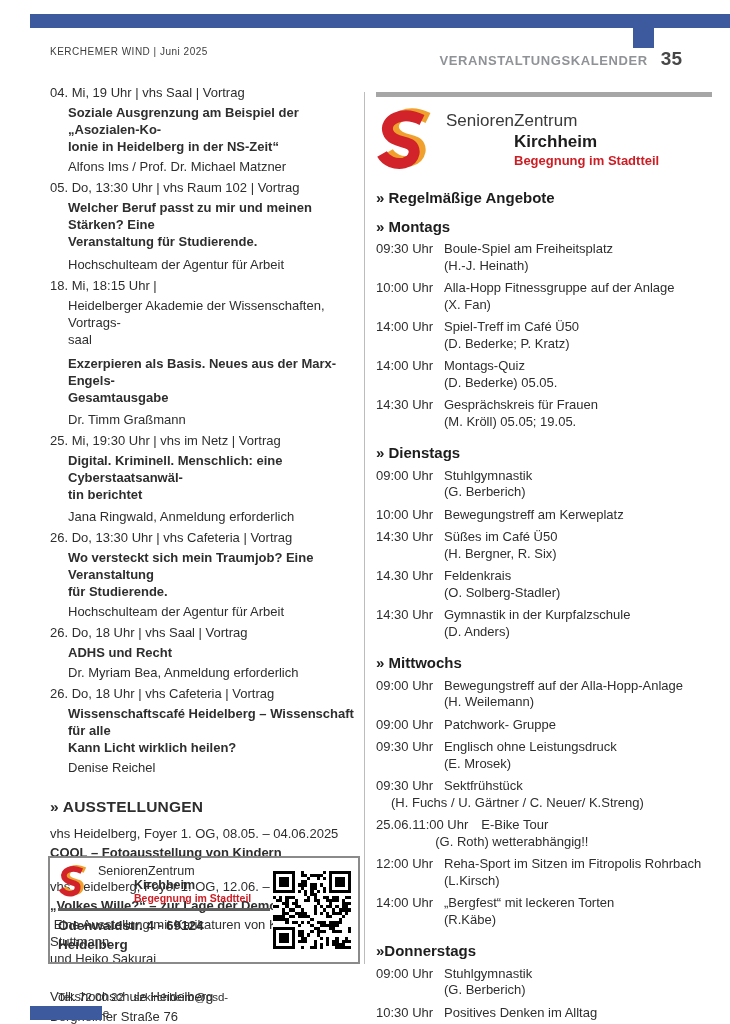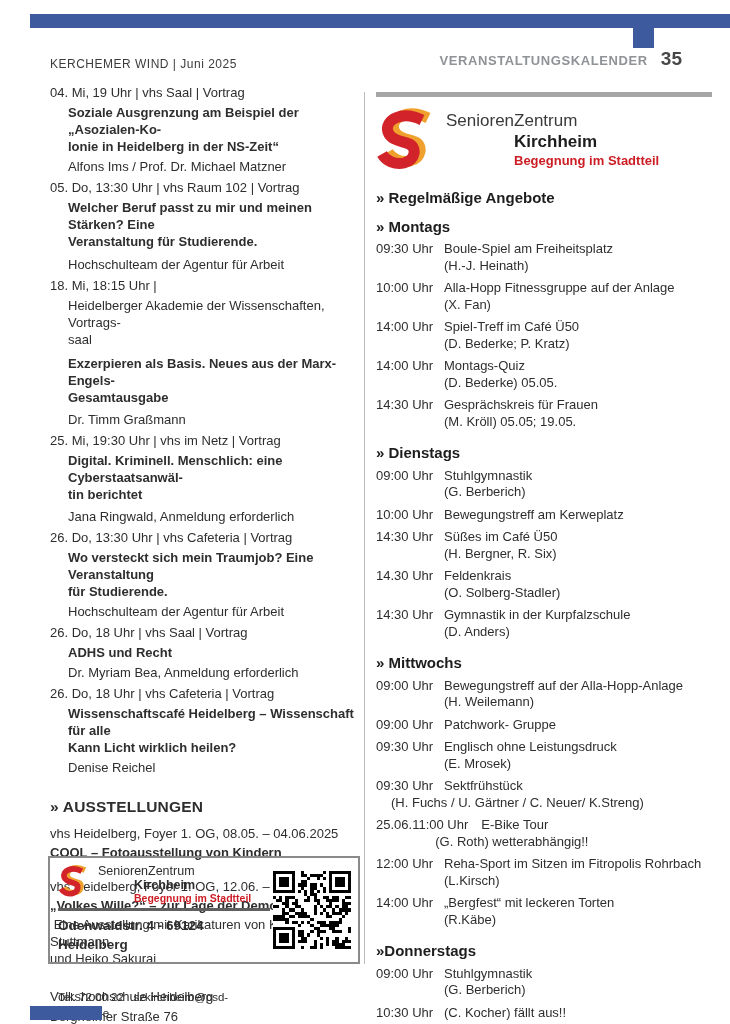--- a/index.html
+++ b/index.html
@@ -5,21 +5,21 @@
   html,body{margin:0;padding:0;background:#e8e8e8;}
   #page{position:relative;width:730px;height:1024px;background:#ffffff;margin:0 auto;
         font-family:"Liberation Sans",sans-serif;color:#2e2e2e;overflow:hidden;}
   .pre{white-space:pre-wrap;}
 
   
   .topbar{position:absolute;left:30px;top:14px;width:700px;height:14px;background:#3d5a9e;}
   .toptab{position:absolute;left:633px;top:14px;width:21px;height:34px;background:#3d5a9e;}
   .footbar{position:absolute;left:30px;top:1006px;width:72px;height:14px;background:#3d5a9e;}
 
-  .hleft{position:absolute;left:50px;top:57px;font-size:12px;letter-spacing:.5px;color:#3c3c3c;}
+  .hleft{position:absolute;left:50px;top:46px;font-size:10px;letter-spacing:.5px;color:#3c3c3c;}
   .hright{position:absolute;right:48px;top:48px;display:flex;align-items:baseline;gap:13px;}
   .hright .cal{font-weight:bold;color:#8f9296;font-size:13px;letter-spacing:.6px;}
   .hright .pg{font-weight:bold;color:#474747;font-size:19px;}
 
   .divider{position:absolute;left:364px;top:92px;height:872px;border-left:1px solid #bcbcbc;}
 
   
   #leftcol{position:absolute;left:50px;top:84px;width:312px;font-size:13px;line-height:17px;}
   .ev-meta{margin-top:4px;}
   .ev-pre{margin:3px 0 0 18px;}
@@ -313,20 +313,21 @@
     <div class="row">
       <div class="rt">09:00 Uhr</div>
       <div class="rbody">
           <div class="rtitle pre">Stuhlgymnastik</div>
           <div class="rnote pre">(G. Berberich)</div>
         </div>
     </div>
     <div class="row">
       <div class="rt">10:30 Uhr</div>
       <div class="rbody">
+          <div class="rtitle pre">Positives Denken im Alltag</div>
           <div class="rnote pre">(C. Kocher) fällt aus!!</div>
         </div>
     </div>
 
   </div>
 
   <div class="footbar"></div>
 </div>
 
 </body></html>

